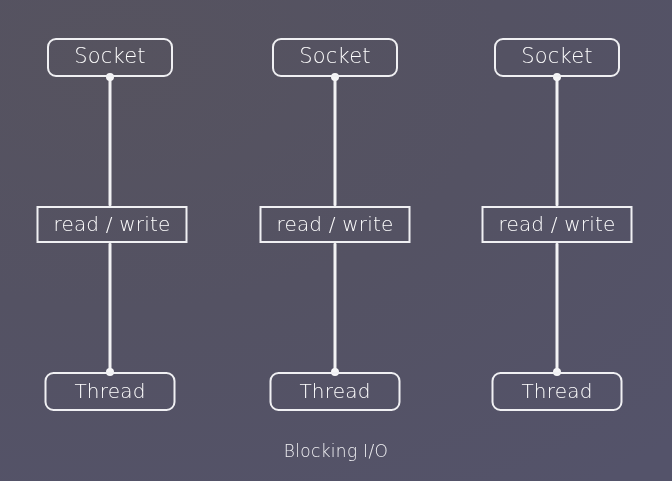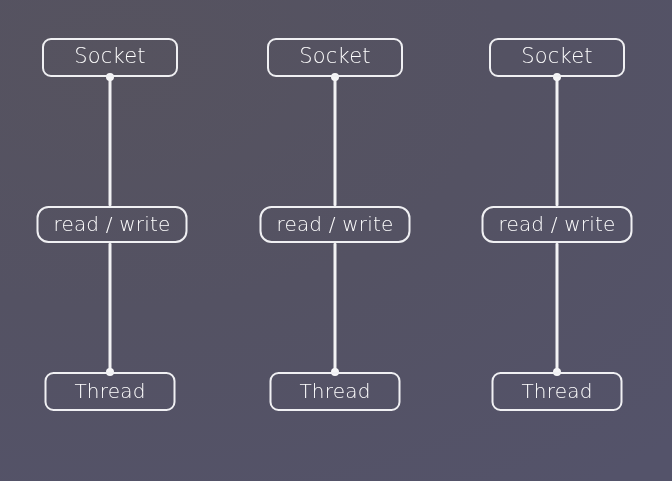--- a/index.html
+++ b/index.html
@@ -56,29 +56,29 @@
     align-items: center;
     justify-content: center;
     color: #ffffff;
     font-weight: 300;
     letter-spacing: 0.2px;
     line-height: 1;
     white-space: nowrap;
     transform: translateX(-50%);
   }
   .node-socket {
-    width: 136px;
+    width: 126px;
     height: 39px;
     font-size: 21px;
   }
   .node-rw {
     width: 151px;
     height: 37px;
     font-size: 20px;
-    border-radius: 12px;
+    border-radius: 0;
   }
   .node-thread {
     width: 131px;
     height: 39px;
     font-size: 20px;
   }
   .node-label {
     display: block;
     padding-bottom: 2px;
   }
@@ -140,14 +140,15 @@
   <div class="node node-socket" style="left:557px; top:38px;">
     <span class="node-label">Socket</span>
   </div>
   <div class="node node-rw" style="left:557px; top:206px;">
     <span class="node-label">read / write</span>
   </div>
   <div class="node node-thread" style="left:557px; top:372px;">
     <span class="node-label">Thread</span>
   </div>
 
+  <div class="caption" style="top:441px;">Blocking I/O</div>
 
 </div>
 
 </body></html>

